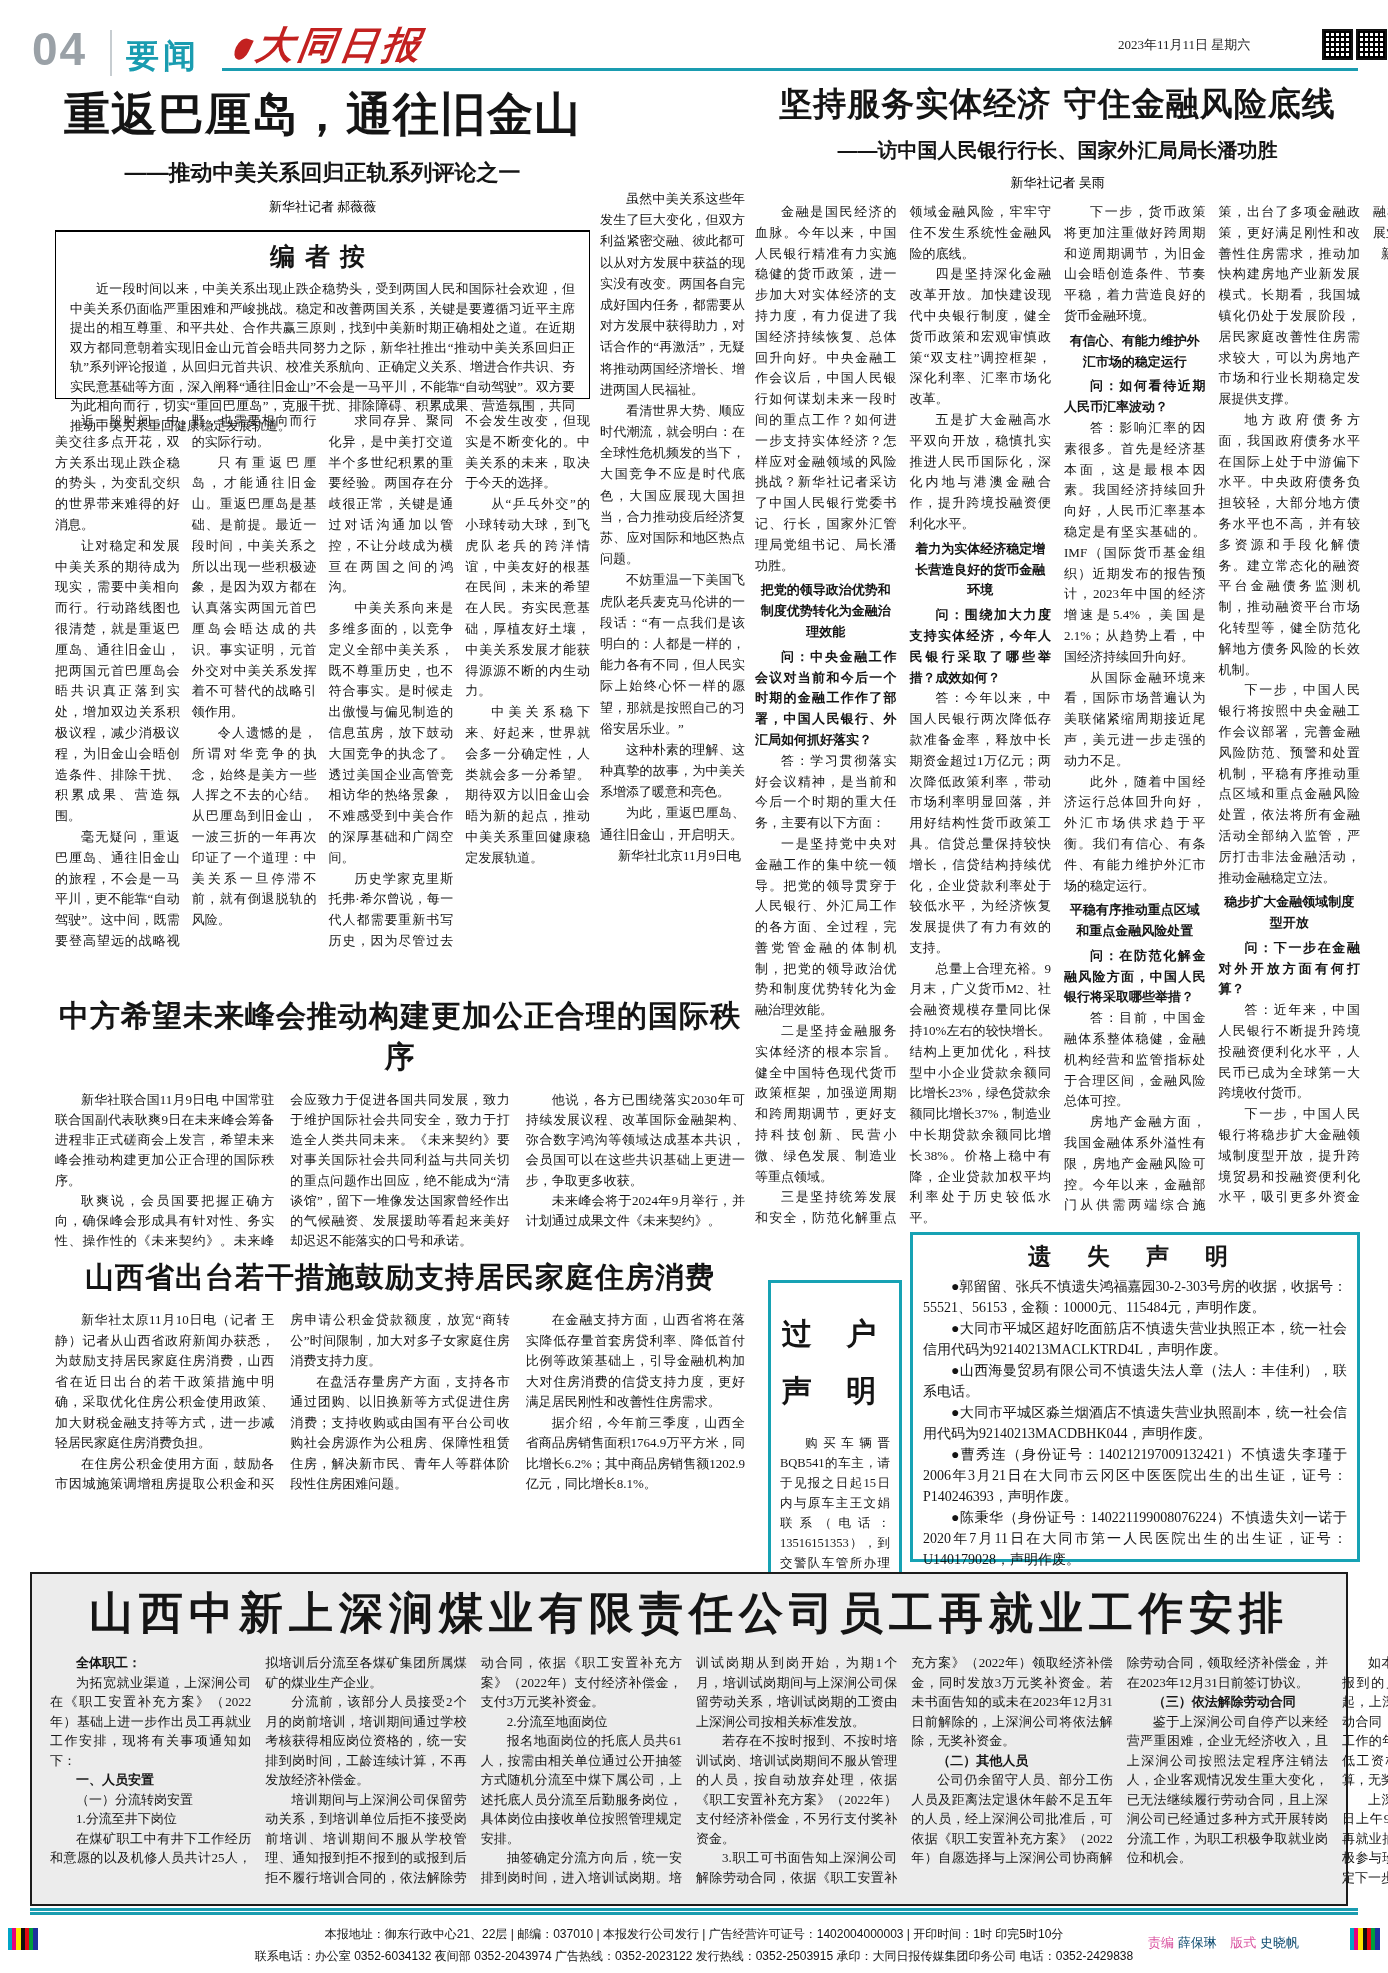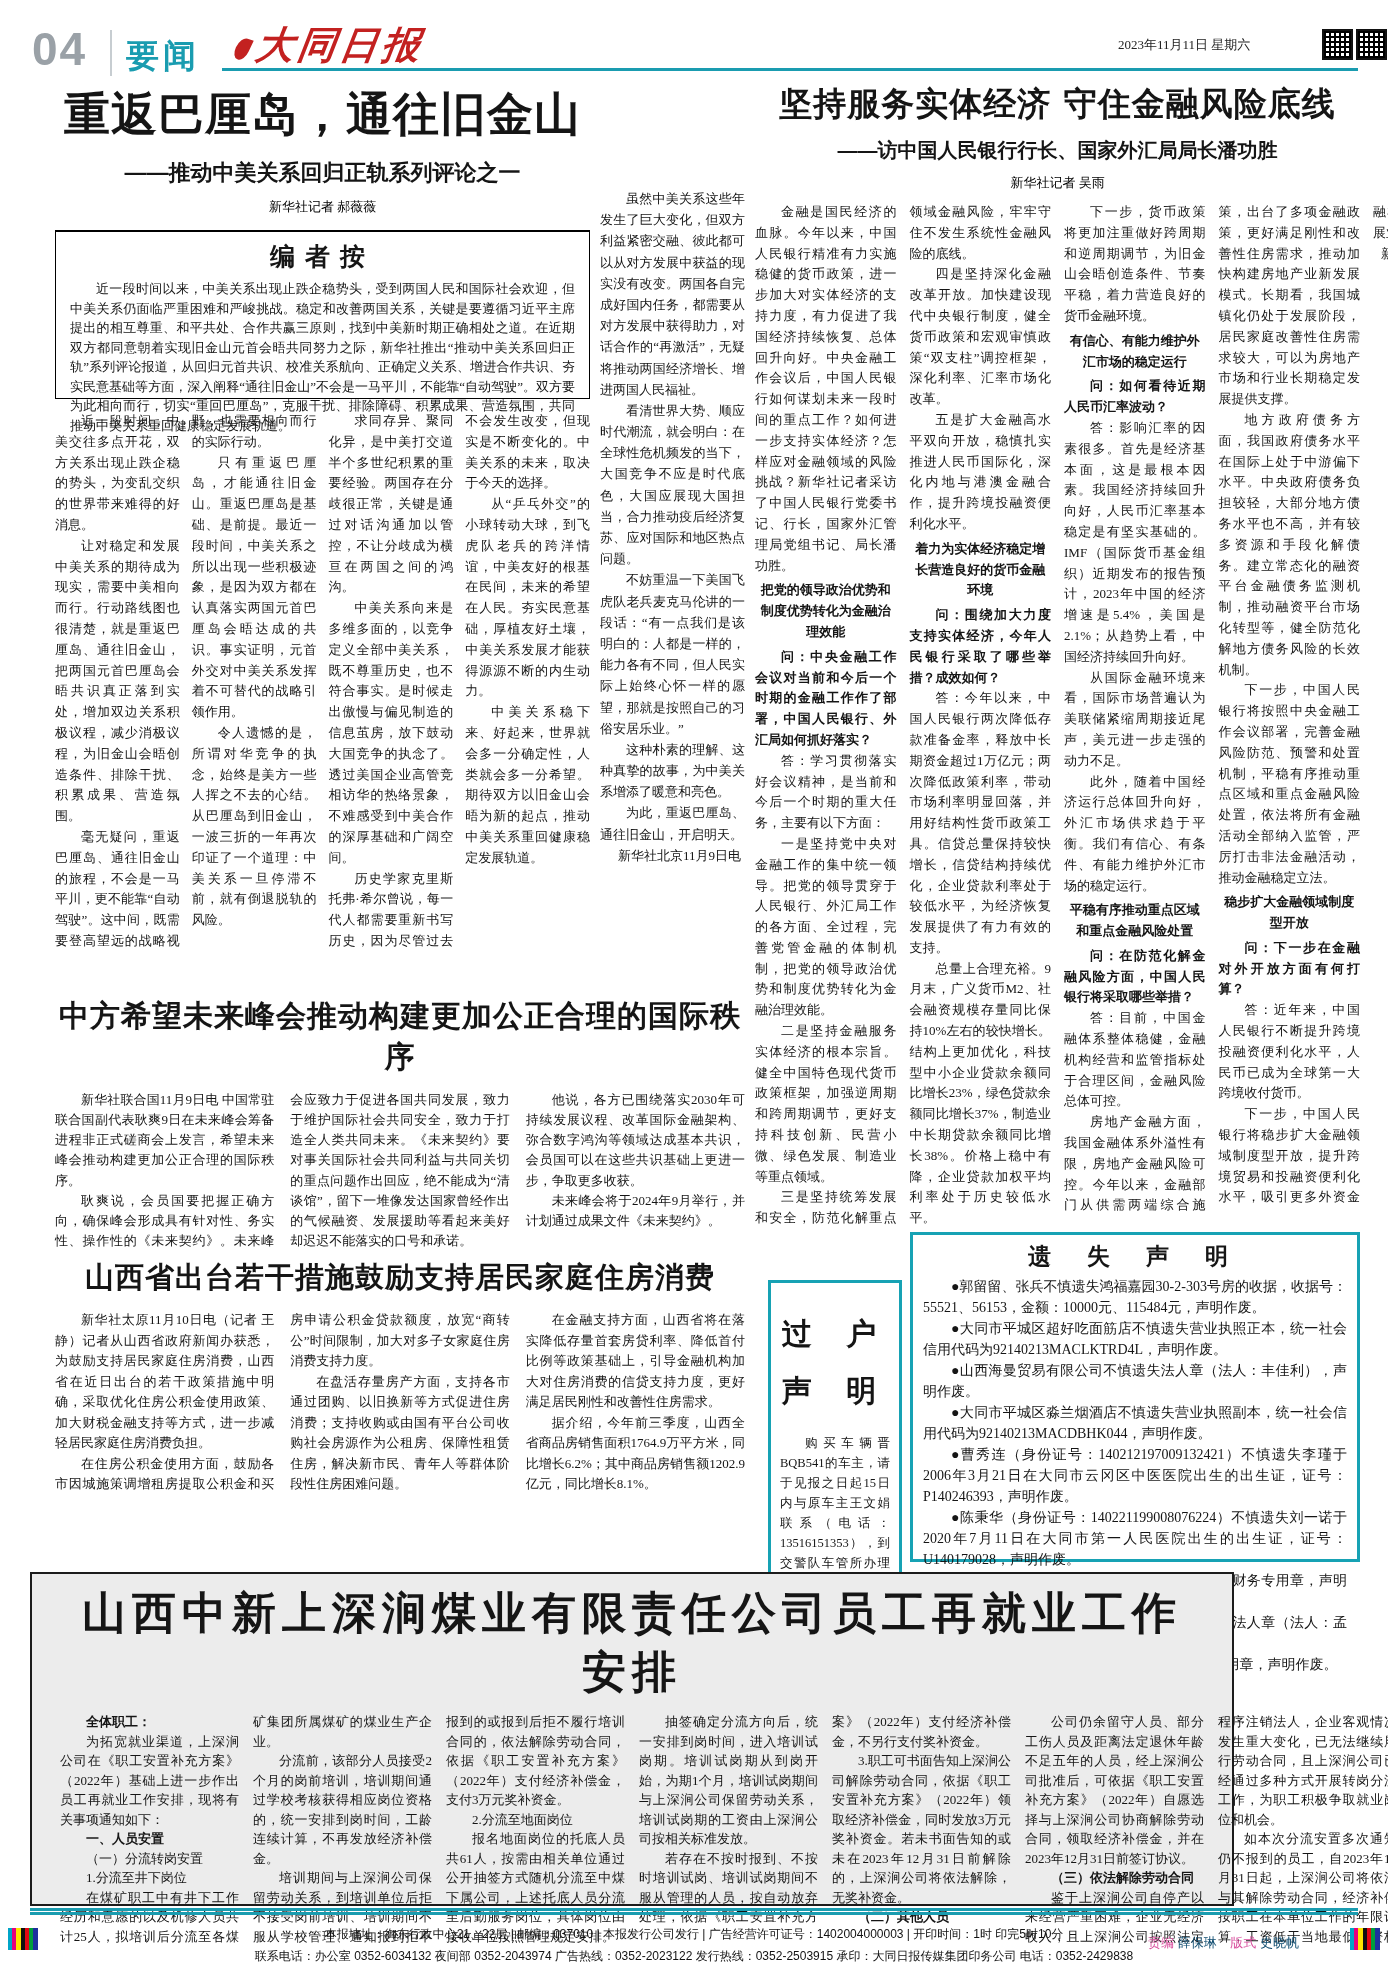--- a/index.html
+++ b/index.html
@@ -49,22 +49,22 @@
   .art-housing h1{margin:0;font:900 29px "Liberation Sans",sans-serif;text-align:center;letter-spacing:1px;}
   .housing-body{margin-top:12px;height:252px;column-count:3;column-gap:16px;font-size:13px;line-height:1.58;}
   
   .notice-transfer{position:absolute;left:768px;top:1280px;width:134px;height:370px;border:3px solid #17a2b4;box-sizing:border-box;}
   .nt-title{font:700 30px "DejaVu Serif",serif;text-align:center;letter-spacing:12px;margin-top:22px;line-height:1.9;}
   .nt-body{font-size:12.5px;line-height:1.6;padding:14px 9px 0;}
   .notice-lost{position:absolute;left:910px;top:1232px;width:450px;height:330px;border:3px solid #17a2b4;box-sizing:border-box;padding:4px 10px;}
   .nl-title{font:700 23px "DejaVu Serif",serif;text-align:center;letter-spacing:14px;margin:2px 0 4px;}
   .nl-items p{font-size:14px;line-height:1.5;}
   
-  .banner{position:absolute;left:30px;top:1572px;width:1204px;height:334px;background:#ececec;
-          border:2px solid #1c1c1c;box-sizing:border-box;padding:8px 28px;}
+  .banner{position:absolute;left:30px;top:1572px;width:1318px;height:334px;background:#ececec;
+          border:2px solid #1c1c1c;box-sizing:border-box;padding:8px 18px;}
   .banner h1{margin:2px 0 10px;font:900 44px "Liberation Sans",sans-serif;text-align:center;letter-spacing:6px;}
   .banner-body{height:240px;column-count:6;column-gap:14px;font-size:13px;line-height:1.5;}
   
   .rule-bot{position:absolute;left:30px;top:1908px;width:1328px;height:7px;
             border-top:3px solid #1a9cb0;border-bottom:3px solid #1a9cb0;box-sizing:border-box;}
   .foot{position:absolute;left:0;top:1924px;width:1388px;text-align:center;
         font-family:"Liberation Sans",sans-serif;font-size:12px;color:#111;line-height:1.8;}
   .credits{position:absolute;left:1148px;top:1934px;font-size:13px;font-family:"Liberation Sans",sans-serif;}
   .cred-label{color:#d94f9e;} .cred-name{color:#0c4a6e;margin-right:10px;}
   .bar{position:absolute;top:1928px;width:30px;height:22px;background:
@@ -180,21 +180,21 @@
       <div>声 明</div>
     </div>
     <p class="nt-body">购买车辆晋BQB541的车主，请于见报之日起15日内与原车主王文娟联系（电话：13516151353），到交警队车管所办理车辆过户手续，逾期不办理者，承担相应的法律责任，特此声明。</p>
   </div>
 
   <div class="notice-lost">
     <div class="nl-title">遗 失 声 明</div>
     <div class="nl-items">
         <p>●郭留留、张兵不慎遗失鸿福嘉园30-2-303号房的收据，收据号：55521、56153，金额：10000元、115484元，声明作废。</p>
         <p>●大同市平城区超好吃面筋店不慎遗失营业执照正本，统一社会信用代码为92140213MACLKTRD4L，声明作废。</p>
-        <p>●山西海曼贸易有限公司不慎遗失法人章（法人：丰佳利），声明作废。</p>
+        <p>●山西海曼贸易有限公司不慎遗失法人章（法人：丰佳利），联系电话。</p>
         <p>●大同市平城区淼兰烟酒店不慎遗失营业执照副本，统一社会信用代码为92140213MACDBHK044，声明作废。</p>
         <p>●曹秀连（身份证号：140212197009132421）不慎遗失李瑾于2006年3月21日在大同市云冈区中医医院出生的出生证，证号：P140246393，声明作废。</p>
         <p>●陈秉华（身份证号：140221199008076224）不慎遗失刘一诺于2020年7月11日在大同市第一人民医院出生的出生证，证号：U140179028，声明作废。</p>
         <p>●大同市矿区宏达翰林幼儿园不慎遗失公章、财务专用章，声明作废。</p>
         <p>●大同市红宇文化传媒有限责任公司不慎遗失法人章（法人：孟振中），声明作废。</p>
         <p>●大同国信经贸有限责任公司不慎遗失财务专用章，声明作废。</p>
       </div>
   </div>
 
   <div class="banner">

